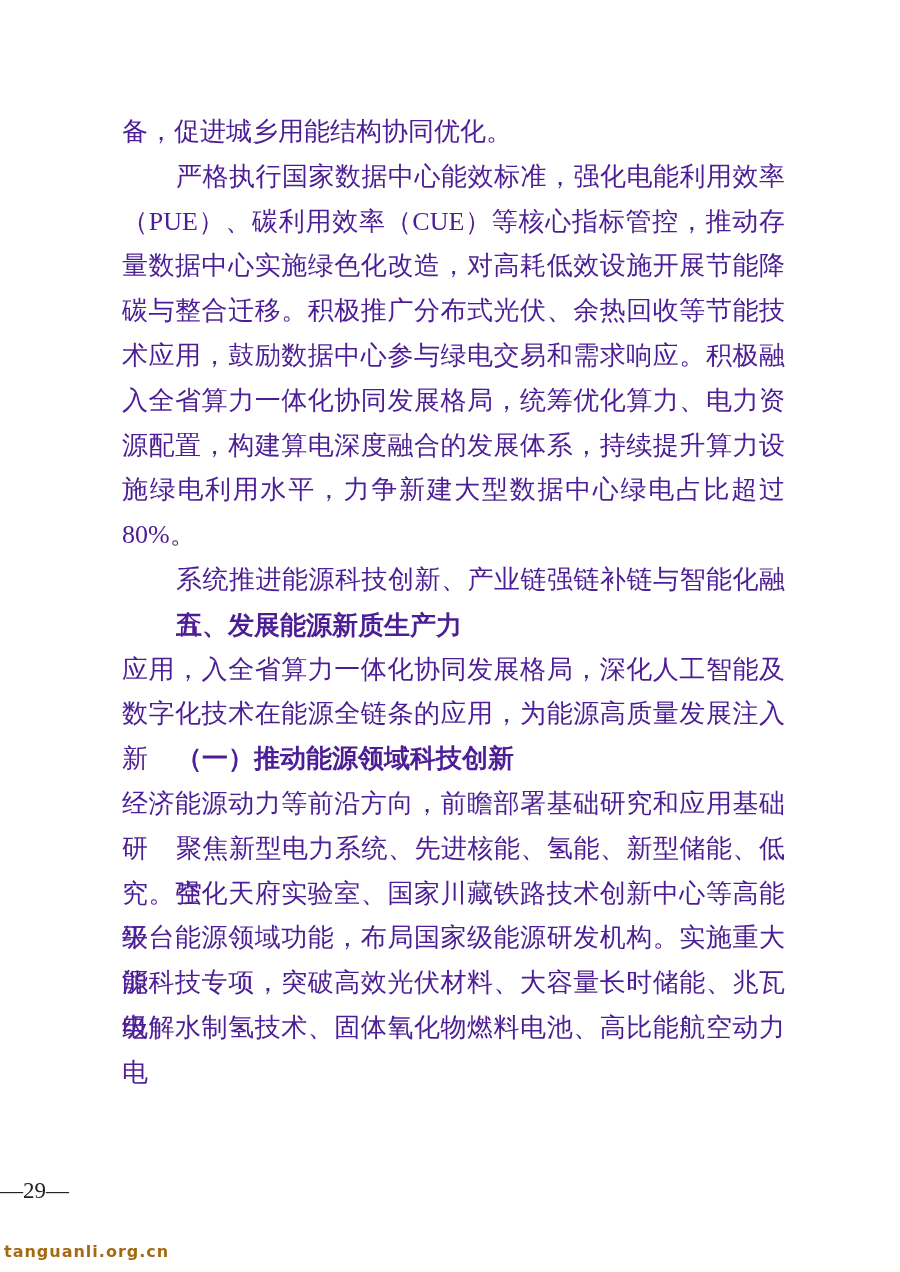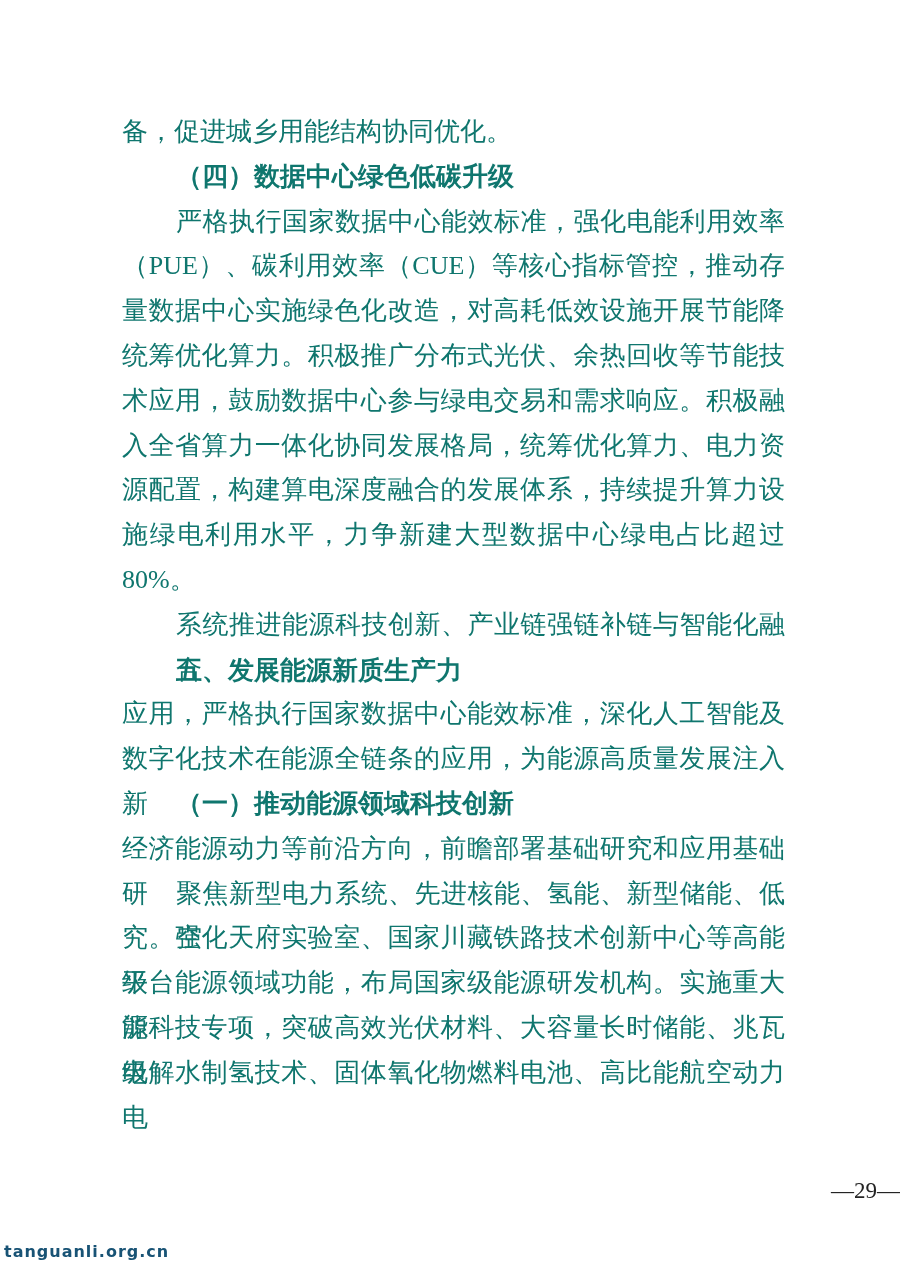--- a/index.html
+++ b/index.html
@@ -43,62 +43,61 @@
     font-family:"Liberation Serif","DejaVu Serif",serif;
   }
   .h-hei{
     font-weight:700;
     font-family:"Liberation Sans","DejaVu Sans",sans-serif;
   }
   .page-number{
     position:absolute;
     left:0;top:1178px;
     width:900px;
-    text-align:right;
+    text-align:left;
     font-size:23px;
     color:#242424;
     font-family:"Liberation Serif","DejaVu Serif",serif;
   }
   .watermark{
     position:absolute;
     left:4px;top:1242px;
     font-size:16px;
     font-weight:700;
     letter-spacing:1px;
     font-family:"DejaVu Sans","Liberation Sans",sans-serif;
     opacity:0.95;
   }
 </style>
 </head>
 <body style="background: rgb(255, 255, 255);">
 
 <div class="page">
 
-  <div class="content" style="color: #0f766e;">
+  <div class="content" style="color: #4c1d95;">
     <div class="line">备，促进城乡用能结构协同优化。</div>
-    <div class="line h-kaiti indent">（四）数据中心绿色低碳升级</div>
     <div class="line indent just">严格执行国家数据中心能效标准，强化电能利用效率</div>
     <div class="line just">（PUE）、碳利用效率（CUE）等核心指标管控，推动存</div>
     <div class="line just">量数据中心实施绿色化改造，对高耗低效设施开展节能降</div>
-    <div class="line just">统筹优化算力。积极推广分布式光伏、余热回收等节能技</div>
+    <div class="line just">碳与整合迁移。积极推广分布式光伏、余热回收等节能技</div>
     <div class="line just">术应用，鼓励数据中心参与绿电交易和需求响应。积极融</div>
     <div class="line just">入全省算力一体化协同发展格局，统筹优化算力、电力资</div>
     <div class="line just">源配置，构建算电深度融合的发展体系，持续提升算力设</div>
     <div class="line just">施绿电利用水平，力争新建大型数据中心绿电占比超过</div>
     <div class="line">80%。</div>
     <div class="line indent just">系统推进能源科技创新、产业链强链补链与智能化融合</div>
     <div class="line h-hei indent">五、发展能源新质生产力</div>
-    <div class="line just">应用，严格执行国家数据中心能效标准，深化人工智能及</div>
+    <div class="line just">应用，入全省算力一体化协同发展格局，深化人工智能及</div>
     <div class="line just">数字化技术在能源全链条的应用，为能源高质量发展注入新</div>
     <div class="line h-kaiti indent">（一）推动能源领域科技创新</div>
     <div class="line just">经济能源动力等前沿方向，前瞻部署基础研究和应用基础研</div>
     <div class="line indent just">聚焦新型电力系统、先进核能、氢能、新型储能、低空</div>
     <div class="line just">究。强化天府实验室、国家川藏铁路技术创新中心等高能级</div>
     <div class="line just">平台能源领域功能，布局国家级能源研发机构。实施重大能</div>
     <div class="line just">源科技专项，突破高效光伏材料、大容量长时储能、兆瓦级</div>
     <div class="line just">电解水制氢技术、固体氧化物燃料电池、高比能航空动力电</div>
   </div>
 
   <div class="page-number">—29—</div>
 
-  <div class="watermark" style="color: #0c4a6e;">tanguanli.org.cn</div>
+  <div class="watermark" style="color: #a16207;">tanguanli.org.cn</div>
 
 </div>
 
 </body></html>

